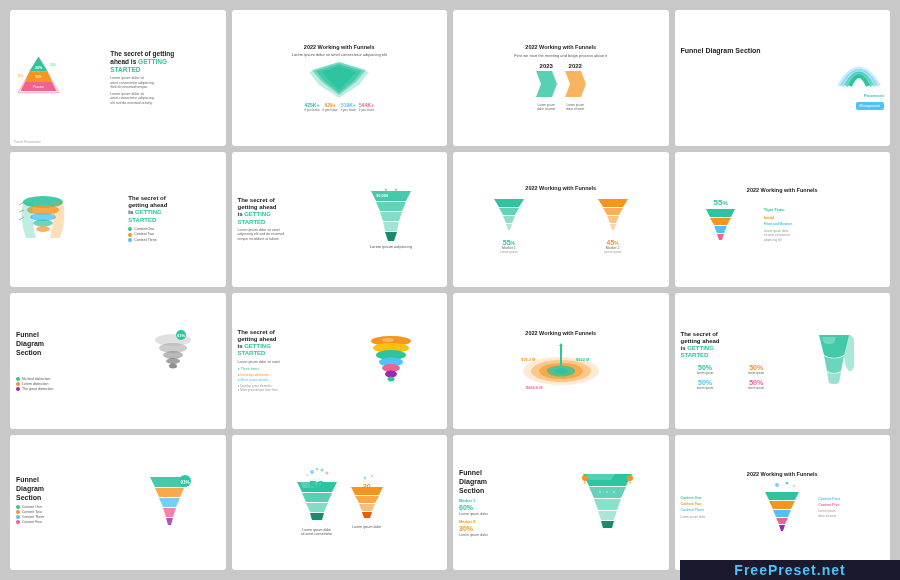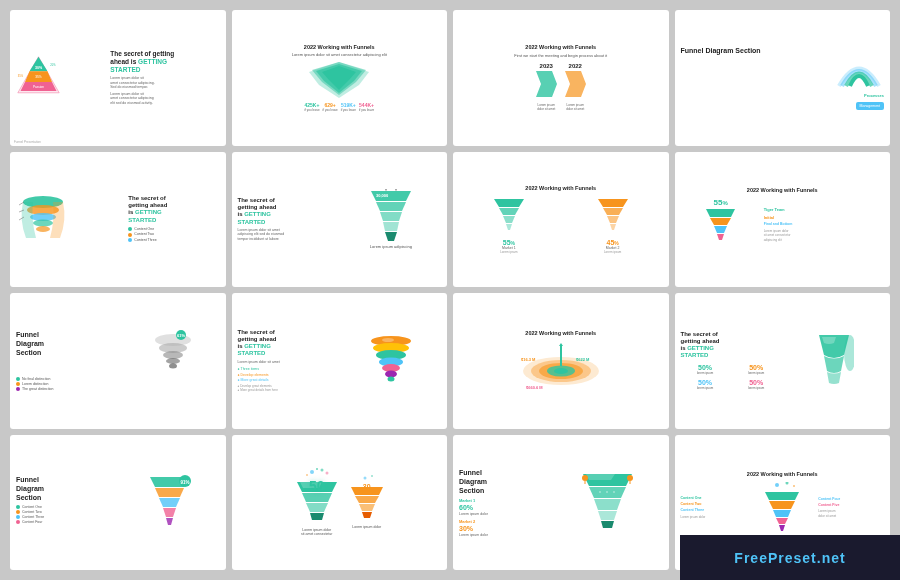--- a/index.html
+++ b/index.html
@@ -102,21 +102,21 @@
       font-size: 3px;
       color: #666;
     }
 
     
     .watermark {
       position: absolute;
       bottom: 0;
       right: 0;
       width: 220px;
-      height: 45px;
+      height: 20px;
       background: #1a1a2e;
       display: flex;
       align-items: center;
       justify-content: center;
       z-index: 100;
       text-align: center;
     }
     .watermark-text {
       color: white;
       font-size: 14px;

